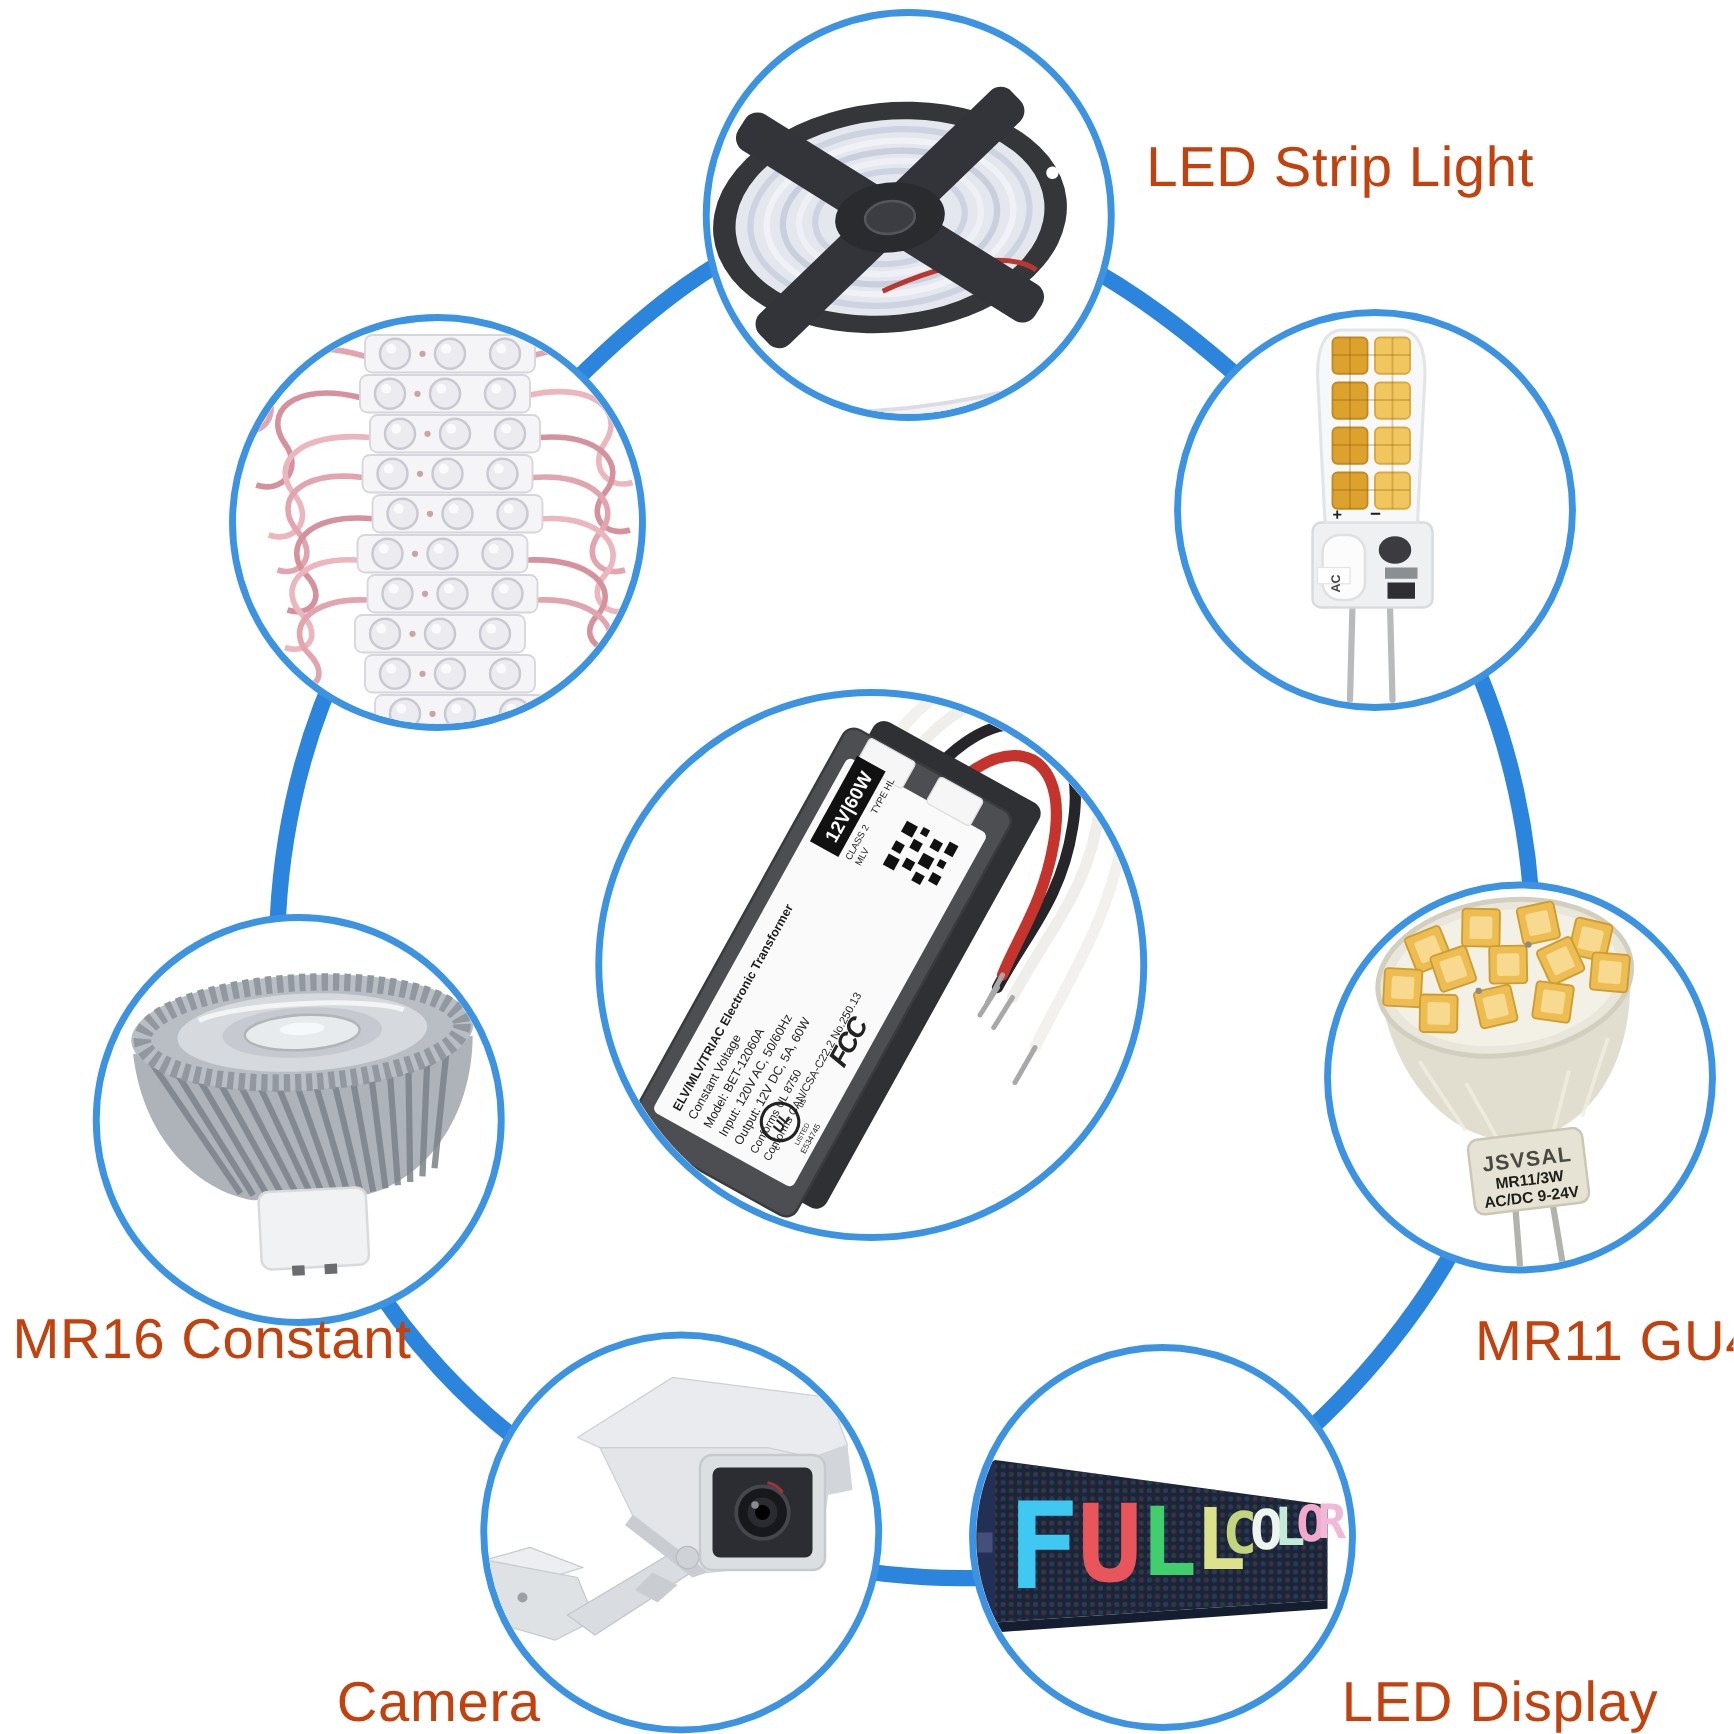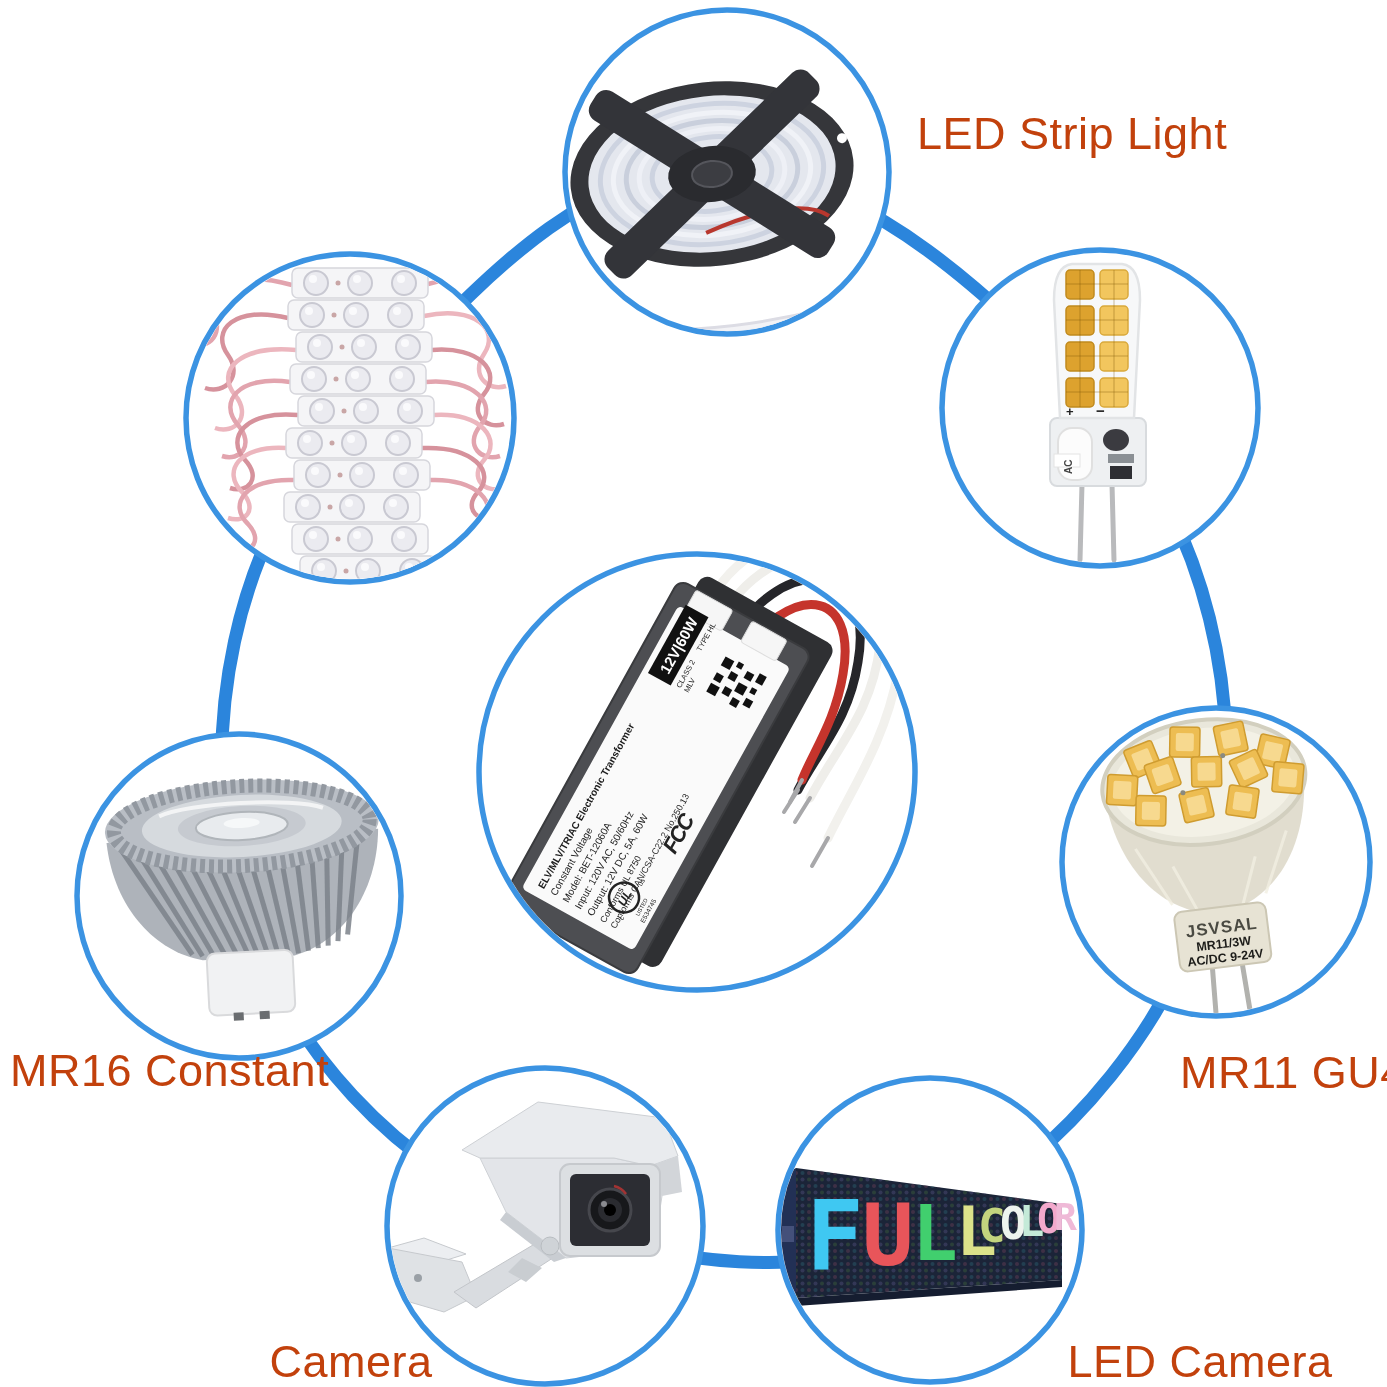--- a/index.html
+++ b/index.html
@@ -381,15 +381,15 @@
       <text x="1037" y="1233" font-size="40" fill="#f2a9cc">O</text>
       <text x="1054" y="1230" font-size="38" fill="#efb9d7">R</text>
     </g>
   </g>
 </svg>
 
 <div class="label" style="left:917px;top:108px;">LED Strip Light</div>
 <div class="label" style="left:10px;top:1045px;">MR16 Constant</div>
 <div class="label" style="left:1180px;top:1047px;">MR11 GU4</div>
 <div class="label center" style="left:303px;top:1336px;margin-left:48px;">Camera</div>
-<div class="label center" style="left:1200px;top:1336px;">LED Camera</div>
+<div class="label center" style="left:1200px;top:1336px;">LED Display</div>
 
 </div>
 
 </body></html>

